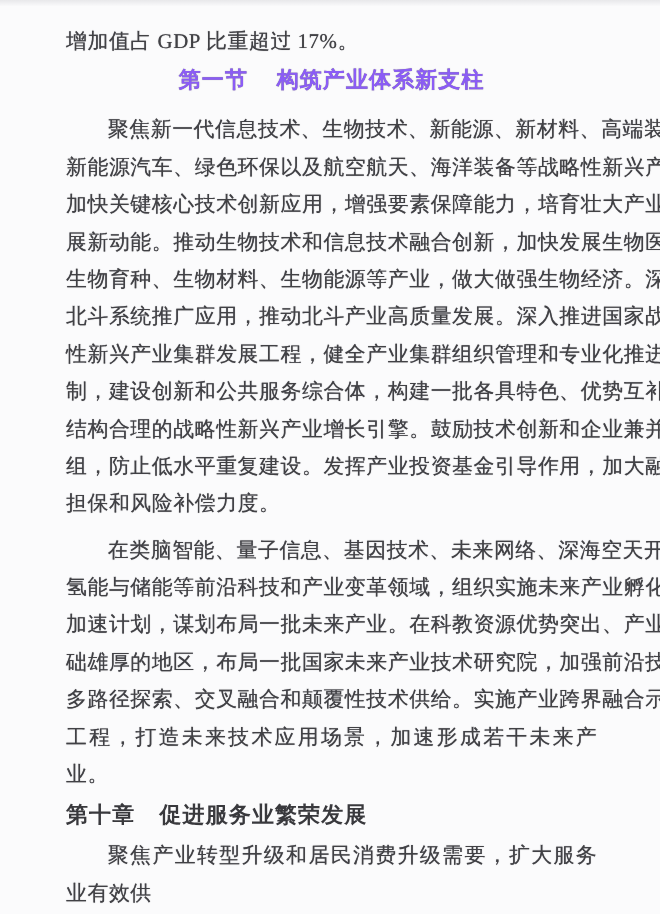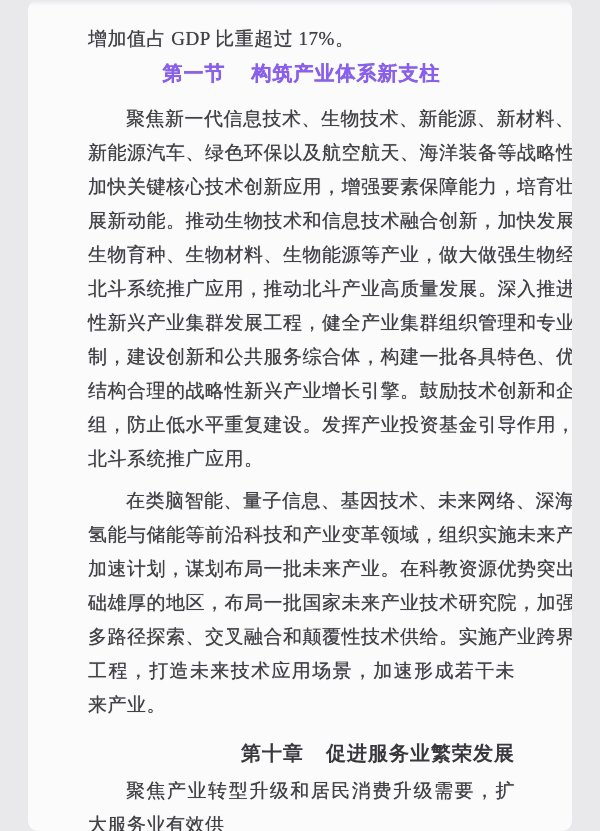--- a/index.html
+++ b/index.html
@@ -2,28 +2,27 @@
 <html><head>
 <meta charset="utf-8">
 <style>
   html, body {
     margin: 0;
     padding: 0;
     background: #e9e9eb;
   }
   .page {
     position: relative;
-    width: 544px;
+    width: 600px;
     height: 831px;
     margin: 0 auto;
     background: #fbfbfc;
     overflow: hidden;
     font-family: "Liberation Serif", serif;
     color: #414145;
-    border-radius: 10px;
   }
   
   .scan-edge {
     position: absolute;
     top: 0; left: 0; right: 0;
     height: 6px;
     background: linear-gradient(#d8d8dc, rgba(251,251,252,0));
     opacity: .55;
   }
   .content {
@@ -57,26 +56,26 @@
     color: #8b5cf6;
     text-shadow: 0 0 .7px rgba(70,70,78,.8);
   }
   .section-heading .label {
     margin-right: 1.3em;
   }
   .para-1 { margin-top: 12px; }
   .heading-2 { margin-top: 2px; }
   .para-2 { margin-top: 8px; }
   .chapter-heading {
-    margin-top: 14px;
+    margin-top: 2px;
     font-family: "Liberation Sans", sans-serif;
     font-size: 20px;
     line-height: 34px;
     font-weight: 700;
-    text-align: right;
+    text-align: left;
     letter-spacing: 1px;
     color: #39393d;
   }
   .chapter-heading .label {
     margin-right: 1.1em;
   }
   .chapter-para { margin-top: 4px; }
 </style>
 </head>
 <body>
@@ -95,21 +94,21 @@
       <div class="body-line indent">聚焦新一代信息技术、生物技术、新能源、新材料、高端装备、</div>
       <div class="body-line">新能源汽车、绿色环保以及航空航天、海洋装备等战略性新兴产业，</div>
       <div class="body-line">加快关键核心技术创新应用，增强要素保障能力，培育壮大产业发</div>
       <div class="body-line">展新动能。推动生物技术和信息技术融合创新，加快发展生物医药、</div>
       <div class="body-line">生物育种、生物材料、生物能源等产业，做大做强生物经济。深化</div>
       <div class="body-line">北斗系统推广应用，推动北斗产业高质量发展。深入推进国家战略</div>
       <div class="body-line">性新兴产业集群发展工程，健全产业集群组织管理和专业化推进机</div>
       <div class="body-line">制，建设创新和公共服务综合体，构建一批各具特色、优势互补、</div>
       <div class="body-line">结构合理的战略性新兴产业增长引擎。鼓励技术创新和企业兼并重</div>
       <div class="body-line">组，防止低水平重复建设。发挥产业投资基金引导作用，加大融资</div>
-      <div class="body-line lastline">北斗系统推广应用。</div>
+      <div class="body-line lastline">担保和风险补偿力度。</div>
     </div>
 
 
     <div class="para-2">
       <div class="body-line indent">在类脑智能、量子信息、基因技术、未来网络、深海空天开发、</div>
       <div class="body-line">氢能与储能等前沿科技和产业变革领域，组织实施未来产业孵化与</div>
       <div class="body-line">加速计划，谋划布局一批未来产业。在科教资源优势突出、产业基</div>
       <div class="body-line">础雄厚的地区，布局一批国家未来产业技术研究院，加强前沿技术</div>
       <div class="body-line">多路径探索、交叉融合和颠覆性技术供给。实施产业跨界融合示范</div>
       <div class="body-line lastline">工程，打造未来技术应用场景，加速形成若干未来产业。</div>

